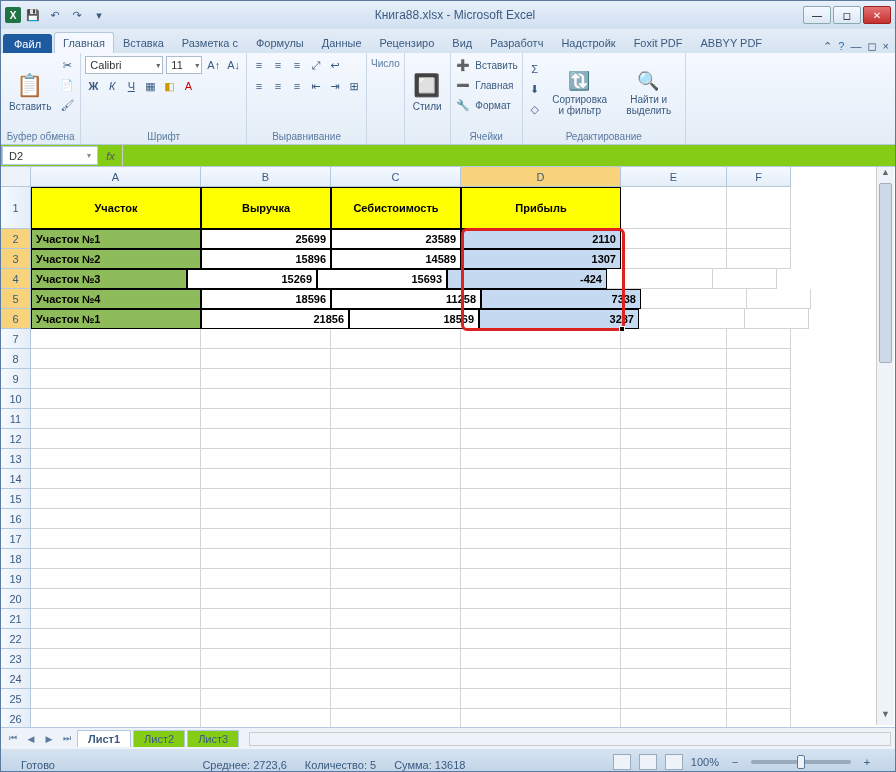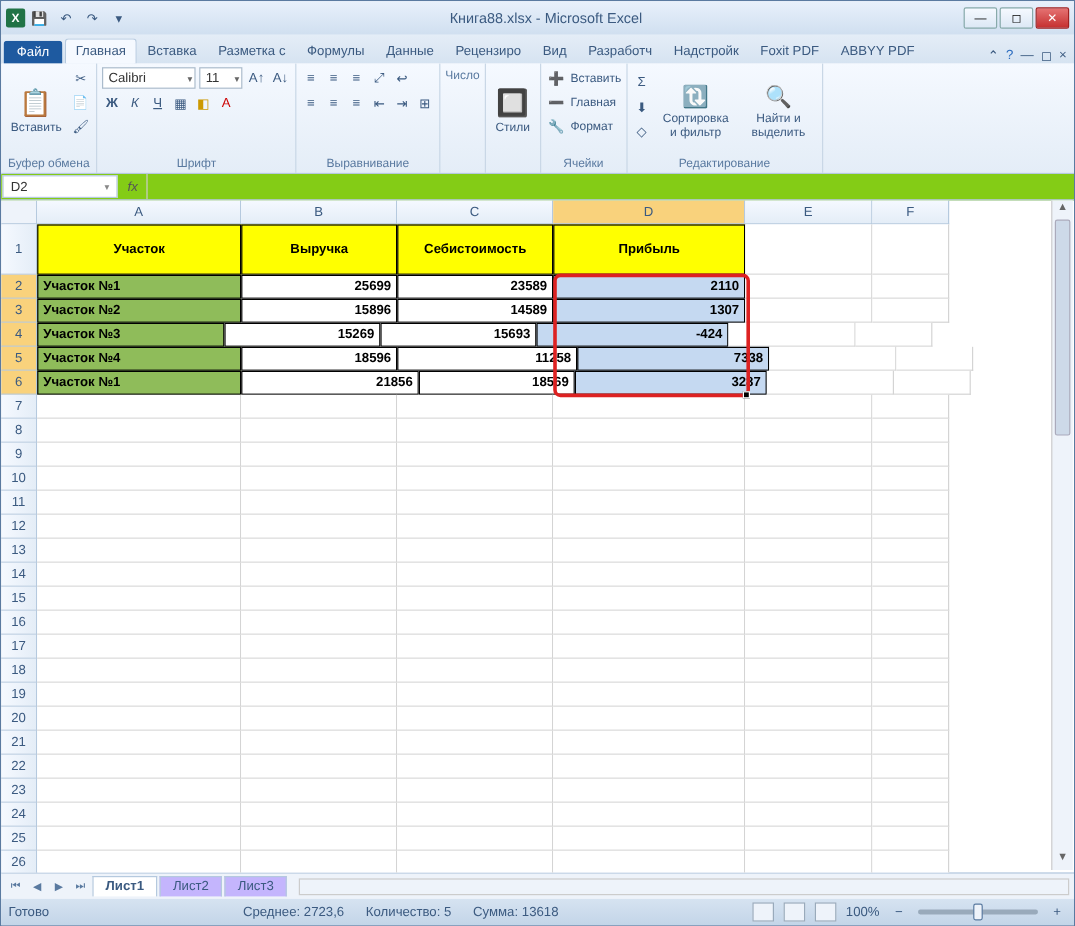--- a/index.html
+++ b/index.html
@@ -62,24 +62,24 @@
 .cell.num { justify-content: flex-end; border: 1px solid #000; color: #000; }
 .cell.sel { background: #c5d9f1; }
 .selection-border { position: absolute; border: 3px solid #d22; border-radius: 6px; pointer-events: none; }
 .fill-handle { position: absolute; width: 6px; height: 6px; background: #000; border: 1px solid #fff; }
 
 
 .sheet-tabs { height: 22px; background: #eef3fa; border-top: 1px solid #b5c9de; display: flex; align-items: center; font-size: 11px; padding: 0 4px; gap: 2px; }
 .nav-btn { width: 16px; text-align: center; color: #5a7aa0; cursor: pointer; font-size: 9px; }
 .stab { padding: 2px 10px; background: #fff; border: 1px solid #b5c9de; border-bottom: none; cursor: pointer; color: #3b5a80; }
 .stab.active { background: #fff; font-weight: bold; }
-.stab.inactive { background: #c4b5fd; }
+.stab.inactive { background: #84cc16; }
 .hscroll { flex: 1; height: 14px; background: #eef3fa; margin-left: 8px; border: 1px solid #ccc; position: relative; }
 
-.status { height: 22px; background: linear-gradient(#d6e3f1,#c3d5e8); display: flex; align-items: center; font-size: 11px; color: #3b5a80; padding: 0 6px; gap: 18px; }
+.status { height: 22px; background: linear-gradient(#d6e3f1,#c3d5e8); display: flex; align-items: flex-end; font-size: 11px; color: #3b5a80; padding: 0 20px; gap: 18px; }
 .status .right { margin-left: auto; display: flex; align-items: center; gap: 8px; }
 .view-btn { width: 18px; height: 16px; border: 1px solid #9ab; background: #eef3fa; cursor: pointer; }
 .slider { width: 100px; height: 4px; background: #9ab; position: relative; border-radius: 2px; }
 .slider .thumb { position: absolute; width: 8px; height: 14px; background: #eef3fa; border: 1px solid #5a7aa0; top: -5px; left: 46px; border-radius: 2px; }
 
 .vscroll { position: absolute; right: 1px; top: 166px; width: 18px; height: 558px; background: #eef3fa; border-left: 1px solid #ccc; }
 .vscroll .up, .vscroll .down { height: 16px; text-align: center; font-size: 9px; color: #666; cursor: pointer; }
 .vscroll .track { height: calc(100% - 32px); position: relative; }
 .vscroll .thumb { position: absolute; top: 0; left: 2px; right: 2px; height: 180px; background: #cdd9e8; border: 1px solid #aab; border-radius: 2px; }
 </style>

